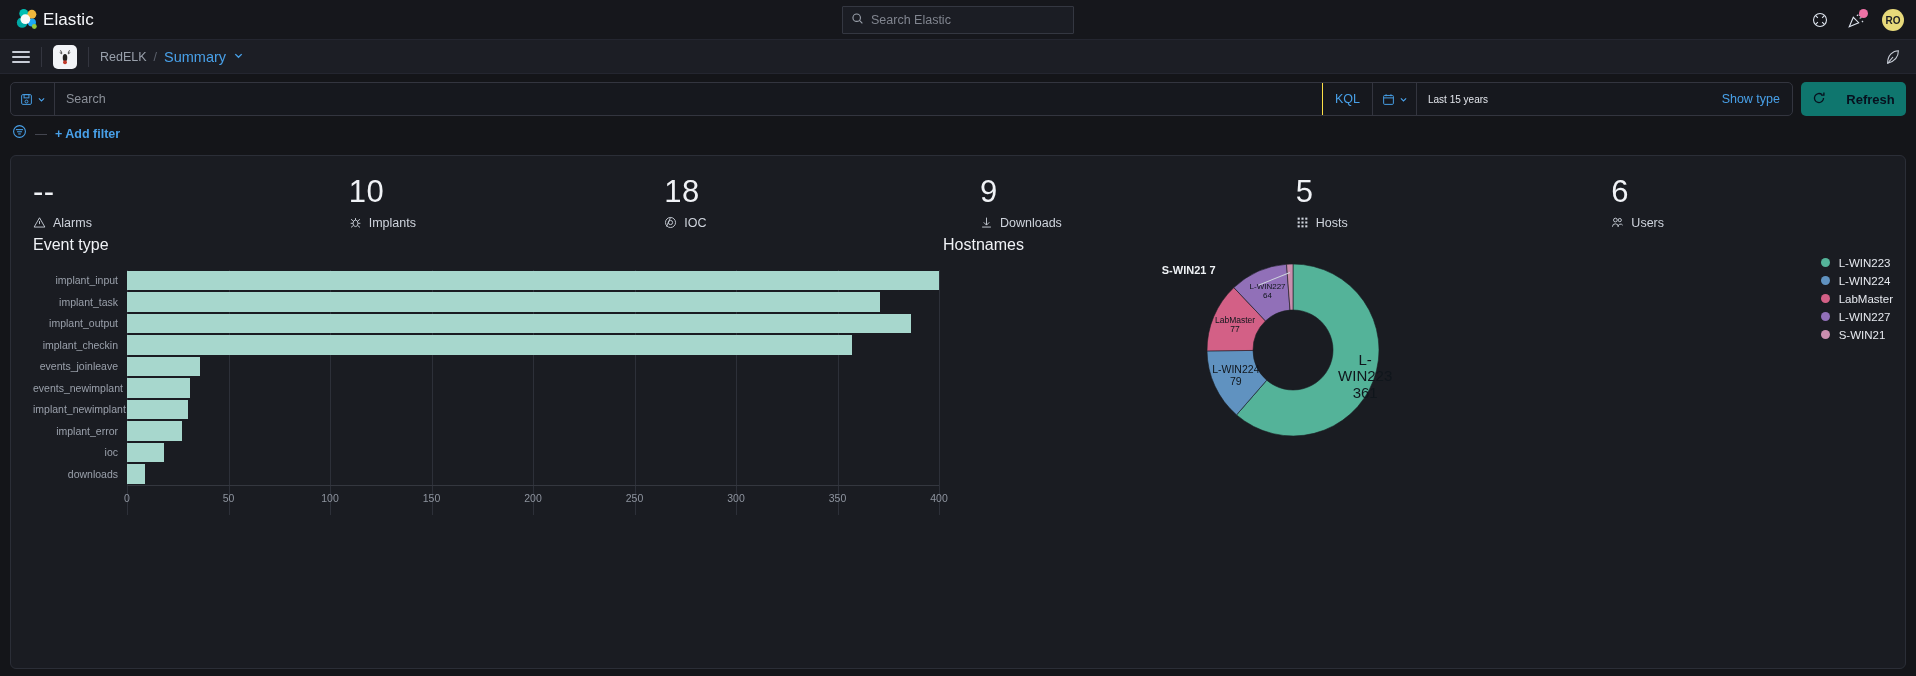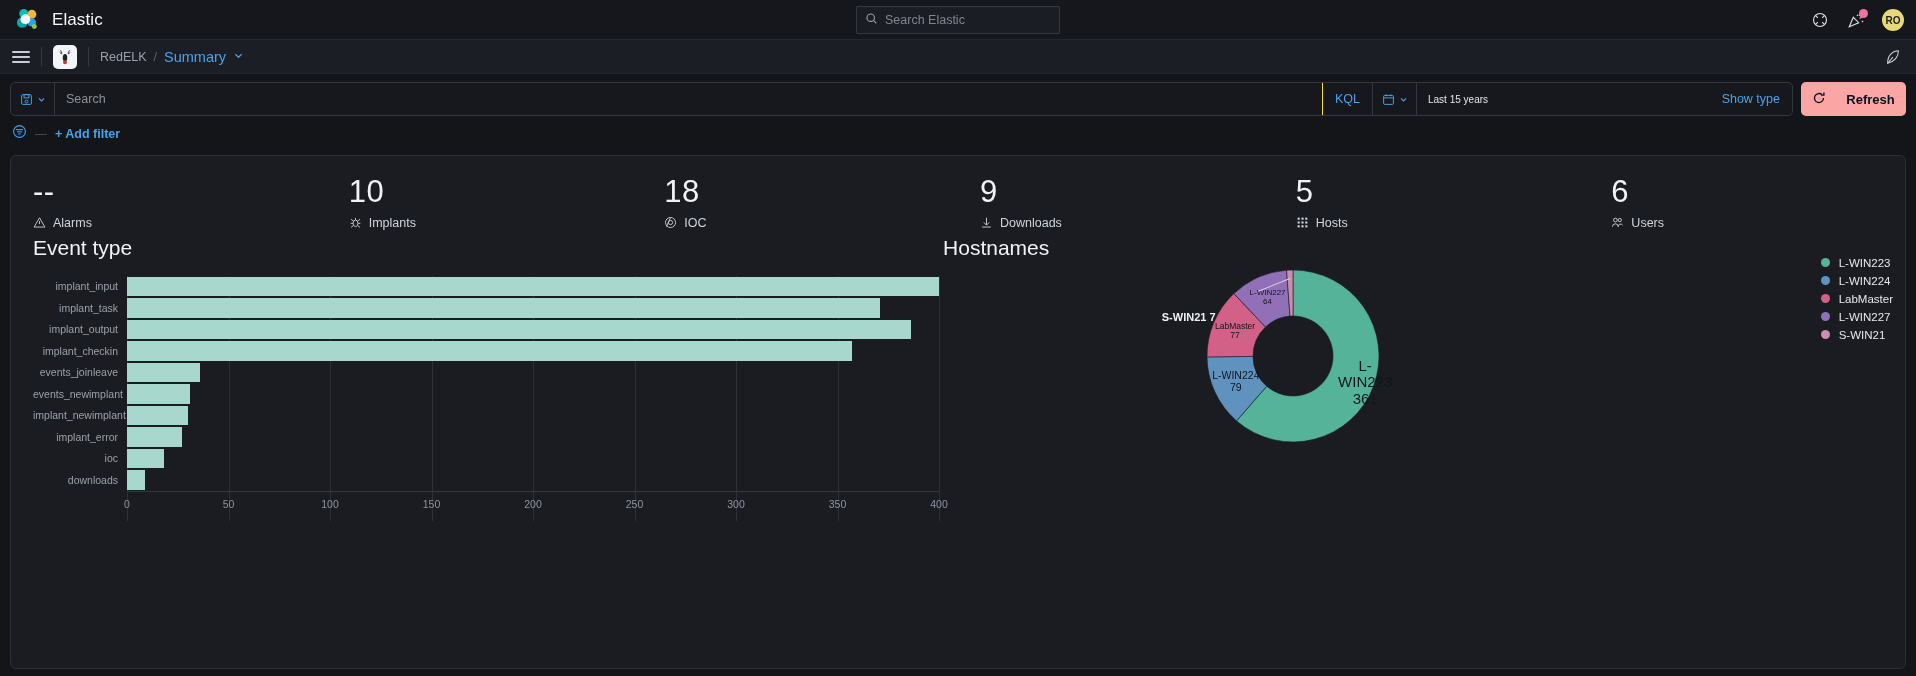--- a/index.html
+++ b/index.html
@@ -13,25 +13,25 @@
 
   
   #global-header {
     height: 40px;
     background: #16171c;
     border-bottom: 1px solid #242630;
     display: flex; align-items: center;
     position: relative;
   }
   .elastic-logo { width: 26px; height: 26px; margin-left: 14px; position: relative; }
-  .brand-name { font-size: 17px; color: #f5f7fa; margin-left: 12px; letter-spacing: .1px; }
+  .brand-name { font-size: 17px; color: #f5f7fa; margin-left: 3px; letter-spacing: .1px; }
 
   .global-search {
     position: absolute; left: 50%; transform: translateX(-50%);
-    width: 204px; height: 28px;
+    width: 232px; height: 28px;
     background: #1b1d24;
     border: 1px solid #343741;
     border-radius: 1px;
     display: flex; align-items: center;
     padding: 0 8px;
   }
   .global-search .placeholder { font-size: 12.5px; color: #81858f; margin-left: 7px; }
 
   .header-right {
     position: absolute; right: 12px; top: 0; height: 40px;
@@ -106,21 +106,21 @@
     min-width: 420px;
   }
   .date-picker-btn {
     width: 44px; display: flex; align-items: center; justify-content: center; gap: 4px;
     color: #48a0e8; cursor: pointer; border-right: 1px solid #33353f;
   }
   .date-value { flex: 1; display: flex; align-items: center; padding-left: 11px; font-size: 10px; color: #e3e6ec; }
   .show-dates { display: flex; align-items: center; padding: 0 12px; font-size: 12.5px; color: #48a0e8; cursor: pointer; }
   .refresh-btn {
     margin-left: 8px; height: 34px; min-width: 105px;
-    background: #fca5a5; color: #07101e;
+    background: #0f766e; color: #07101e;
     border-radius: 5px; display: flex; align-items: center; justify-content: center; gap: 20px;
     font-size: 13px; font-weight: 600; cursor: pointer;
   }
 
   
   #filter-bar { display: flex; align-items: center; padding: 8px 0 8px 12px; gap: 8px; }
   .filter-dash { color: #4a4d57; font-size: 12px; }
   .add-filter { color: #48a0e8; font-size: 12.5px; cursor: pointer; font-weight: 600; }
 
   
@@ -137,21 +137,21 @@
   #metrics-row { display: flex; padding: 18px 0 0 0; }
   .metric { flex: 1; padding-left: 22px; }
   .metric-value { font-size: 31px; font-weight: 300; color: #f0f2f6; line-height: 1.15; letter-spacing: .5px; }
   .metric-label { display: flex; align-items: center; gap: 7px; margin-top: 6px; font-size: 12.5px; color: #cfd4dd; }
   .metric-icon { width: 13px; height: 13px; display:flex; align-items:center; justify-content:center; }
 
   
   #charts-row { display: flex; margin-top: 6px; }
   .chart-block-left { width: 49%; padding-left: 22px; }
   .chart-block-right { flex: 1; padding-left: 4px; position: relative; }
-  .chart-title { font-size: 21px; color: #f0f2f6; font-weight: 400; }
+  .chart-title { font-size: 16px; color: #f0f2f6; font-weight: 400; }
 
   
   #bar-chart { margin-top: 16px; position: relative; height: 245px; }
   .bar-rows { position: relative; height: 215px; }
   .bar-row { display: flex; align-items: center; height: 21.5px; }
   .bar-cat {
     width: 94px; text-align: right; padding-right: 9px;
     font-size: 10.5px; color: #9aa0ab; white-space: nowrap;
   }
   .bar-track { flex: 1; position: relative; height: 100%; }
@@ -159,21 +159,21 @@
   .plot-grid { position: absolute; left: 94px; right: 0; top: 0; bottom: 0; pointer-events: none; }
   .gridline { position: absolute; top: 0; bottom: 0; width: 1px; background: #2d3039; }
   .axis-line { position: absolute; left: 94px; right: 0; height: 1px; background: #34373f; }
   .x-ticks { position: relative; margin-left: 94px; height: 22px; }
   .x-tick { position: absolute; top: 7px; transform: translateX(-50%); font-size: 10.5px; color: #8e949f; }
 
   
   #donut-wrap { position: relative; height: 250px; margin-top: 6px; }
   #donut { position: absolute; left: 262px; top: 2px; }
   .slice-label { position: absolute; text-align: center; color: #10161c; font-weight: 400; pointer-events: none; line-height: 1.1; }
-  .callout-label { position: absolute; font-size: 11px; font-weight: bold; color: #eef1f5; white-space: nowrap; margin-top: 41px; }
+  .callout-label { position: absolute; font-size: 11px; font-weight: bold; color: #eef1f5; white-space: nowrap; }
   .callout-line { position: absolute; height: 1px; background: #cfd4dd; }
 
   
   #donut-legend { position: absolute; right: 12px; top: 18px; }
   .legend-item { display: flex; align-items: center; gap: 9px; height: 18px; margin-bottom: 0px; cursor: pointer; }
   .legend-dot { width: 9px; height: 9px; border-radius: 50%; }
   .legend-text { font-size: 11.5px; color: #e6e9ef; }
 </style>
 </head>
 <body>

